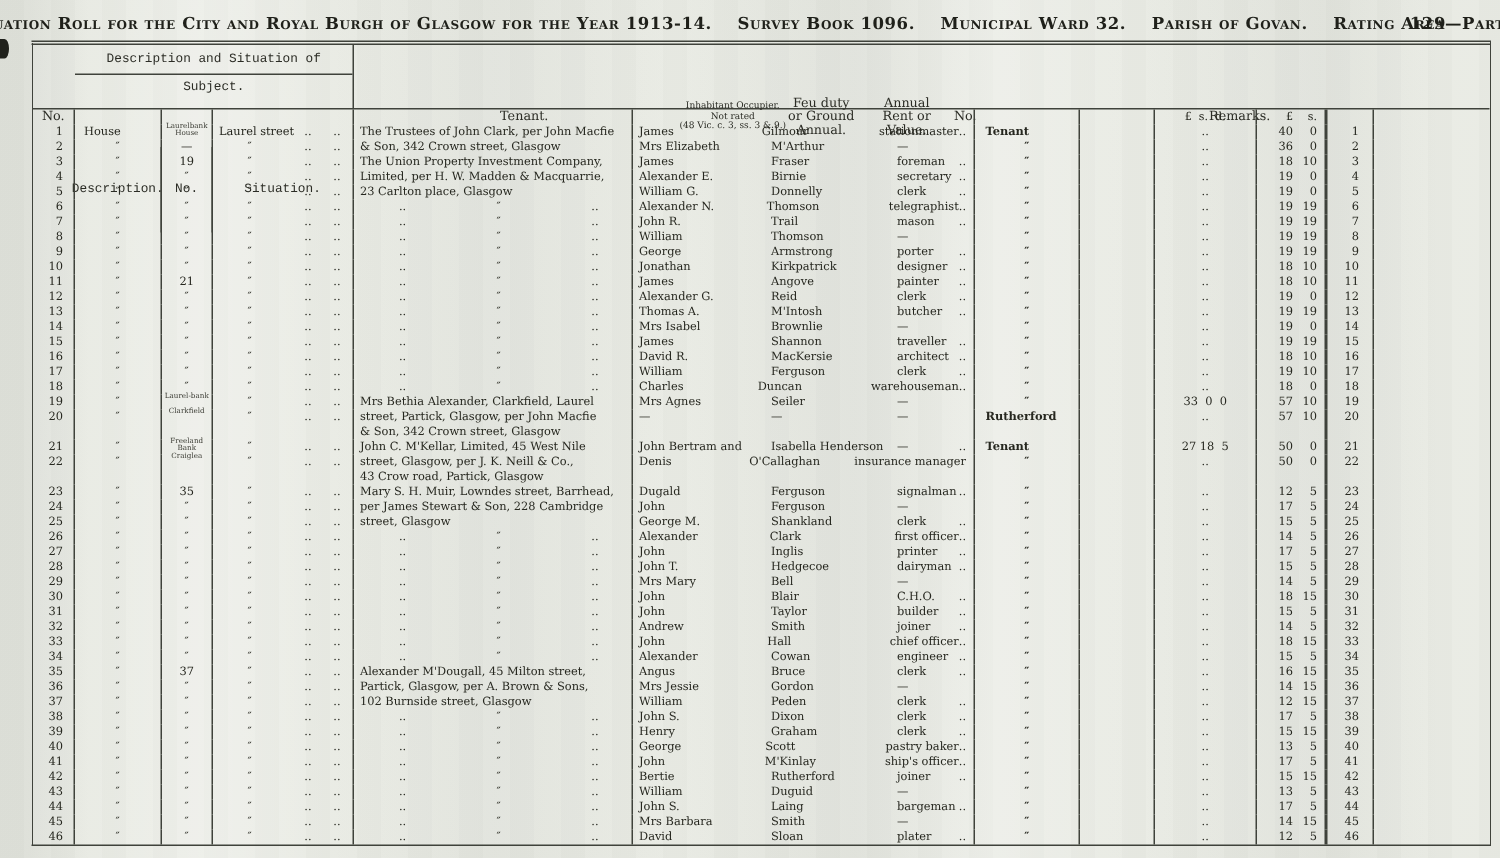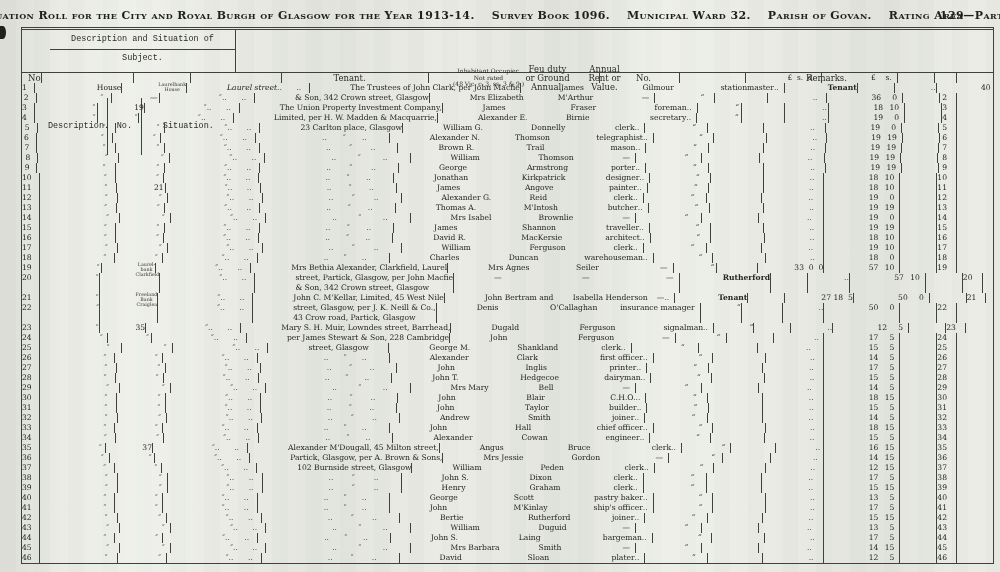--- a/index.html
+++ b/index.html
@@ -28,30 +28,30 @@
   .th{display:flex;align-items:center;justify-content:center;border-right:1px solid #3f423b;
     box-sizing:border-box;white-space:pre;line-height:9px;padding:0 2px;margin-top:48px;}
   .th.last,.td.last{border-right:none}
   .c-group{display:flex;flex-direction:column;border-right:1px solid #3f423b;box-sizing:border-box;padding:0;font-family:Liberation Mono, monospace;}
   .g-top{height:19px;line-height:19px;border-bottom:1px solid #3f423b;}
   .g-sub{display:flex;flex:1;}
   .g-sub .th{height:100%;}
   .th-tiny{font-size:6px;line-height:6.5px;}
   
   .tbody{font-size:7.6px;color:#26271f;}
-  .tr{display:flex;min-height:10px;line-height:10px;gap:36px;}
+  .tr{display:flex;min-height:10px;line-height:10px;}
   .td{border-right:1px solid #3f423b;box-sizing:border-box;white-space:pre;overflow:visible;}
   .subhead{height:10px;font-size:7.4px;}
   .f-n1,.c-n1.td{text-align:right;padding-right:7px;}
-  .c-desc.td{padding-left:6px;margin-left:20px;}
+  .c-desc.td{padding-left:6px;}
   .c-desc.td.ditto{padding-left:0;text-align:center;}
   .c-sn.td{text-align:center;}
   .sn-small{font-size:4.8px;line-height:4.6px;white-space:normal;color:#3a3b33;}
   .c-sit.td{display:flex;}
-  .sit-t{padding-left:4px;font-style:italic;}
+  .sit-t{padding-left:4px;}
   .c-sit.ditto .sit-t{padding-left:23px;}
   .f-lead{margin-left:auto;padding-right:8px;}
   .c-prop.td{padding-left:4px;}
   .c-prop.prop-ditto{display:flex;justify-content:space-between;padding:0 22px 0 30px;}
   .c-ten.td{display:flex;padding-left:4px;}
   .t1{width:88px;}.t2{width:84px;}
   .t3{flex:1;display:flex;justify-content:space-between;padding-right:5px;}
   .c-occu.td{padding-left:7px;font-weight:bold;}
   .c-occu.td.ditto{padding-left:0;text-align:center;}
   .c-feu.td{text-align:center;}
@@ -285,21 +285,21 @@
         <div class="tr">
     <div class="td c-n1 f-n1">7</div>
     <div class="td c-desc f-d ditto">″</div>
     <div class="td c-sn f-sn">″</div>
     <div class="td c-sit ditto">
       <span class="sit-t f-sit">″</span>
       <span class="f-lead">..      ..</span>
     </div>
     <div class="td c-prop f-prop prop-ditto"><span>..</span><span>″</span><span>..</span></div>
     <div class="td c-ten">
-      <span class="t1 f-t1">Brown R.</span>
+      <span class="t1 f-t1">John R.</span>
       <span class="t2 f-t2">Trail</span>
       <span class="t3">
         <span class="f-occ">mason</span>
         <span class="f-dots">..</span>
       </span>
     </div>
     <div class="td c-occu f-oc ditto">″</div>
     <div class="td c-inhab"></div>
     <div class="td c-feu f-feu">..</div>
     <div class="td c-rent">

